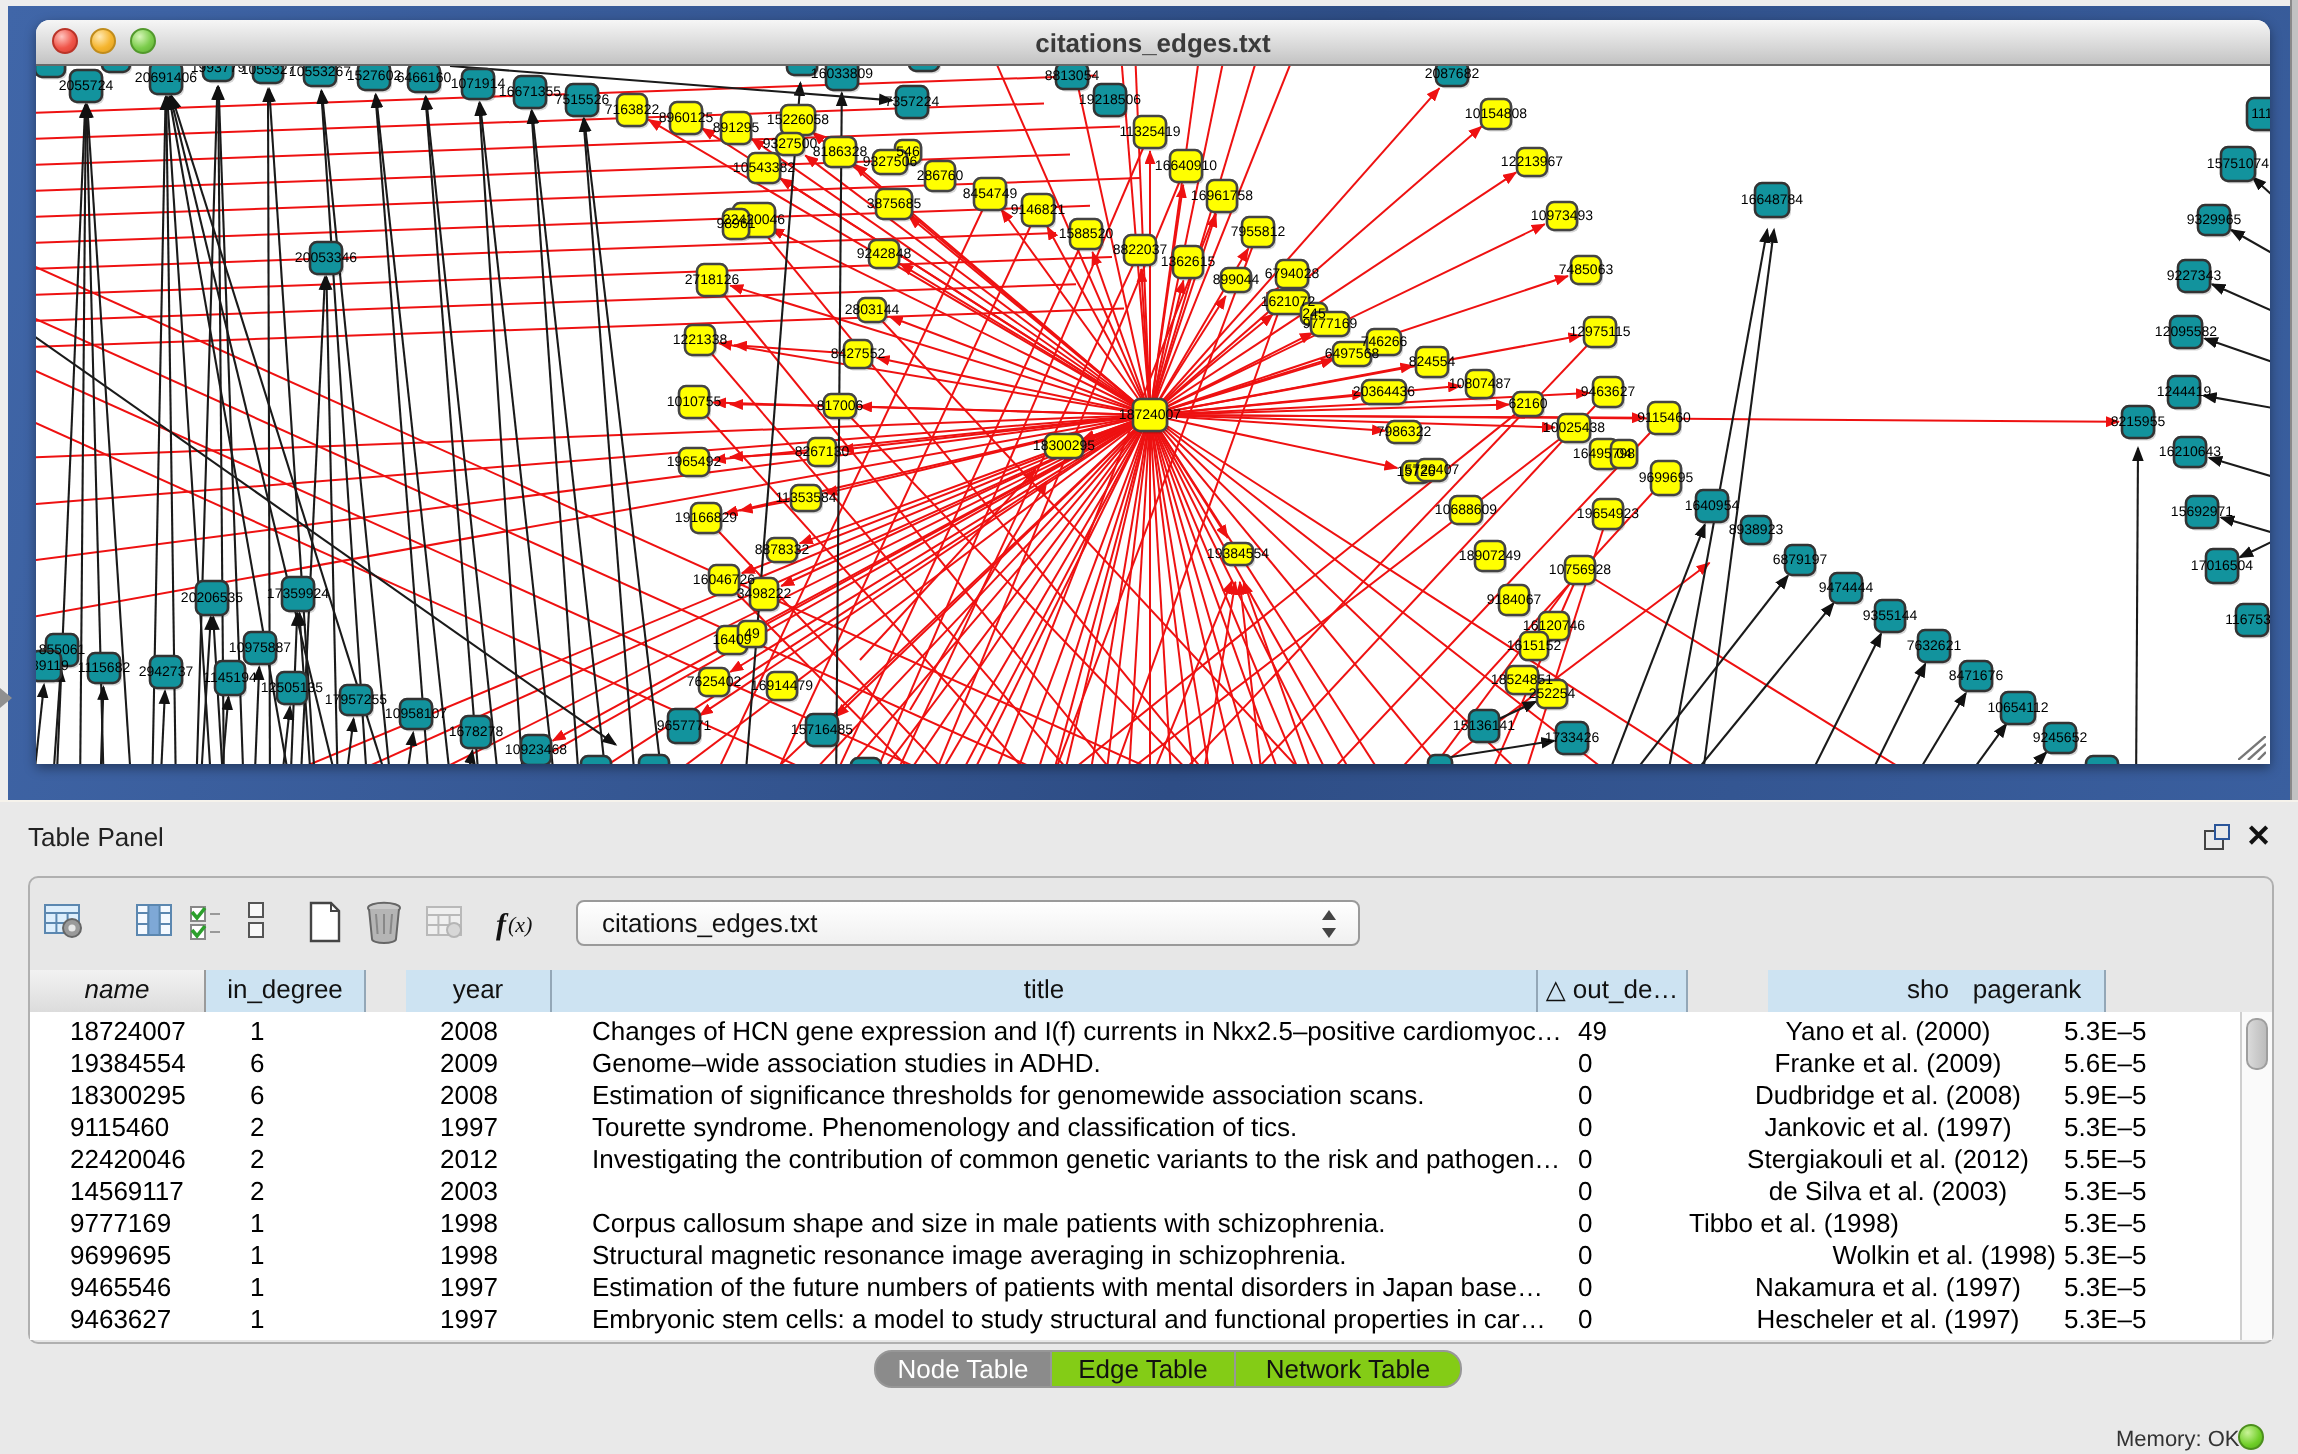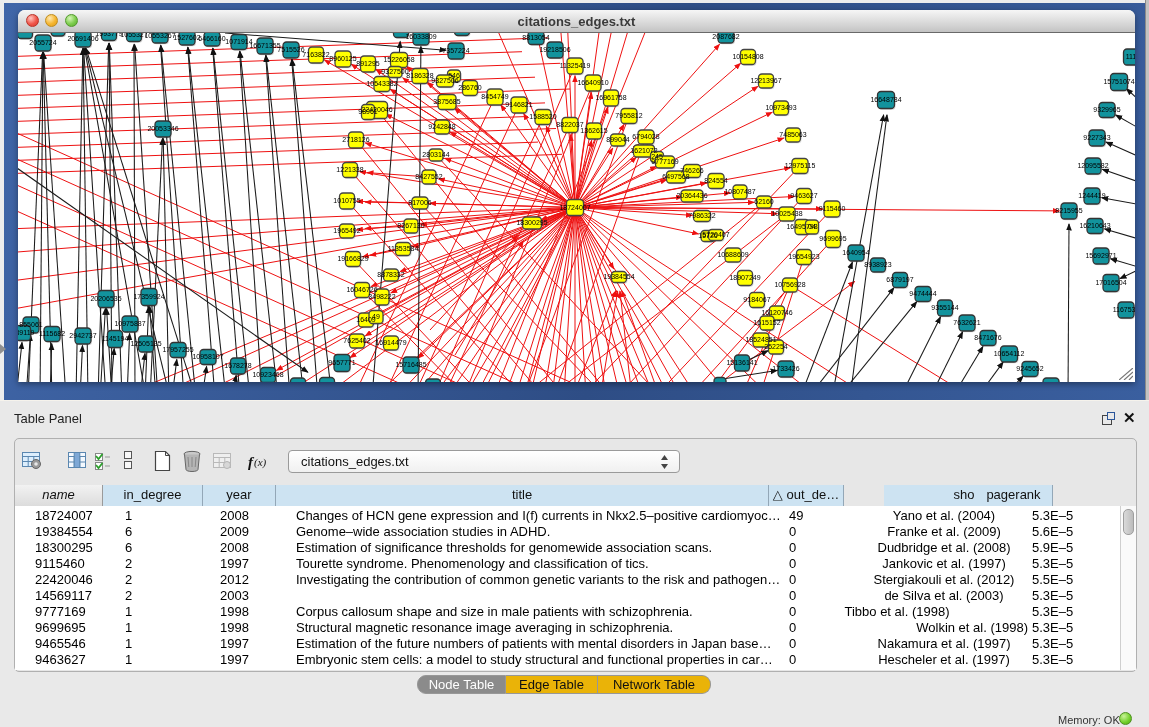--- a/index.html
+++ b/index.html
@@ -21,22 +21,22 @@
 #panel{position:absolute;left:14px;top:37px;width:1123px;height:234px;background:#e7e7e7;border:1px solid #b0b0b0;border-radius:5px;}
 #dropdown{position:absolute;left:288px;top:49px;width:392px;height:23px;background:linear-gradient(#ffffff,#f0f0f0);border:1px solid #9a9a9a;border-radius:4px;}
 #dropdown .dt{position:absolute;left:12px;top:3px;font-size:13px;color:#111;}
 #header{position:absolute;left:15px;top:84px;height:21px;}
 .hc{position:absolute;top:0;height:21px;background:#cde3f2;border-right:1px solid #93a7b7;font-size:13px;color:#111;text-align:center;line-height:20px;}
 #rowsarea{position:absolute;left:15px;top:105px;width:1105px;height:164px;background:#fff;}
 .rw{position:absolute;left:0;width:1105px;height:16px;font-size:13px;color:#000;}
 .rw span{position:absolute;top:1px;white-space:nowrap;}
 #vscroll{position:absolute;left:1120px;top:105px;width:16px;height:164px;background:#fafafa;border-left:1px solid #cfcfcf;}
 #vthumb{position:absolute;left:2px;top:3px;width:11px;height:26px;border-radius:5px;background:linear-gradient(90deg,#dadada,#bcbcbc);border:1px solid #9e9e9e;}
-#tabs{position:absolute;left:417px;top:274px;height:35px;display:flex;font-size:13px;}
-#tabs div{height:19px;line-height:18px;text-align:center;background:#eab308;border:1px solid #979797;border-left:none;color:#111;}
+#tabs{position:absolute;left:437px;top:274px;height:35px;display:flex;font-size:13px;}
+#tabs div{height:19px;line-height:18px;text-align:center;background:#84cc16;border:1px solid #979797;border-left:none;color:#111;}
 #tabs div:first-child{border-left:1px solid #979797;border-radius:9px 0 0 9px;background:#8b8b8b;color:#fff;}
 #tabs div:last-child{border-radius:0 9px 9px 0;}
 #mem{position:absolute;left:1058px;top:313px;font-size:11px;color:#333;}
 #memdot{position:absolute;left:1119px;top:311px;width:13px;height:13px;border-radius:50%;background:radial-gradient(circle at 35% 30%,#c9f398,#6fce27 60%,#53a91a);border:1px solid #4c8f1d;}
 </style></head>
 <body>
 <div id="frame"></div>
 <div id="rstrip"></div>
 <div id="win">
   <div id="canvas">
@@ -764,35 +764,35 @@
     </svg>
   <div id="dropdown">
       <div class="dt">citations_edges.txt</div>
     <svg style="position:absolute;right:10px;top:4px" width="9" height="14">
         <path d="M4.5,0 L8,5 L1,5 z" fill="#444"></path>
         <path d="M4.5,14 L8,9 L1,9 z" fill="#444"></path>
       </svg>
   </div>
   <div id="header">
     <div class="hc" style="left:0;width:88px;background:linear-gradient(#f2f2f2,#dcdcdc);border-right:1px solid #9a9a9a;font-style:italic;">name</div>
-    <div class="hc" style="left:88px;width:100px;">in_degree</div>
+    <div class="hc" style="left:88px;width:80px;">in_degree</div>
     <div class="hc" style="left:188px;width:73px;">year</div>
     <div class="hc" style="left:261px;width:493px;">title</div>
     <div class="hc" style="left:754px;width:75px;">△ out_de…</div>
     <div class="hc" style="left:869px;width:169px;">short</div>
     <div class="hc" style="left:960px;width:78px;">pagerank</div>
   </div>
   <div id="rowsarea">
       <div class="rw" style="top:1px">
         <span style="left:20px">18724007</span>
         <span style="left:110px">1</span>
         <span style="left:205px">2008</span>
         <span style="left:281px">Changes of HCN gene expression and I(f) currents in Nkx2.5–positive cardiomyoc…</span>
         <span style="left:774px">49</span>
-        <span style="left:845px;width:168px;text-align:center">Yano et al. (2004)</span>
+        <span style="left:845px;width:168px;text-align:center">Yano et al. (2000)</span>
         <span style="left:1017px">5.3E–5</span>
       </div>
 <div class="rw" style="top:17px">
         <span style="left:20px">19384554</span>
         <span style="left:110px">6</span>
         <span style="left:205px">2009</span>
         <span style="left:281px">Genome–wide association studies in ADHD.</span>
         <span style="left:774px">0</span>
         <span style="left:845px;width:168px;text-align:center">Franke et al. (2009)</span>
         <span style="left:1017px">5.6E–5</span>

